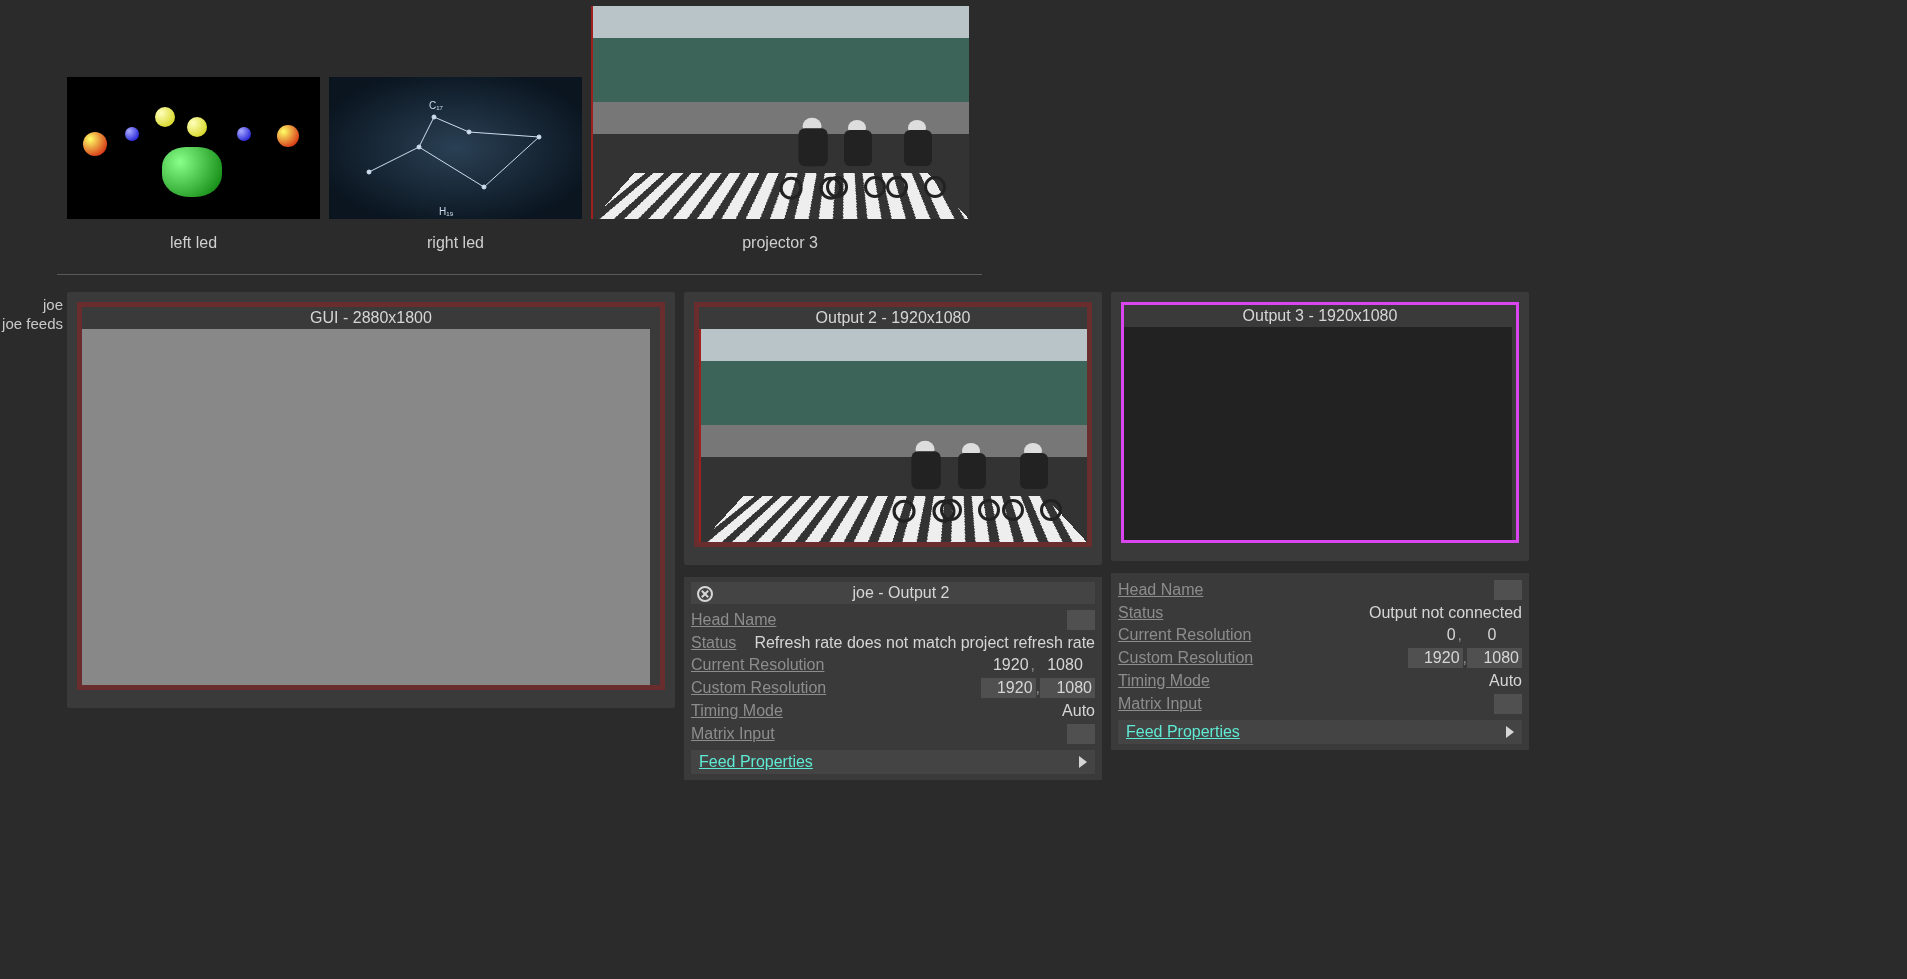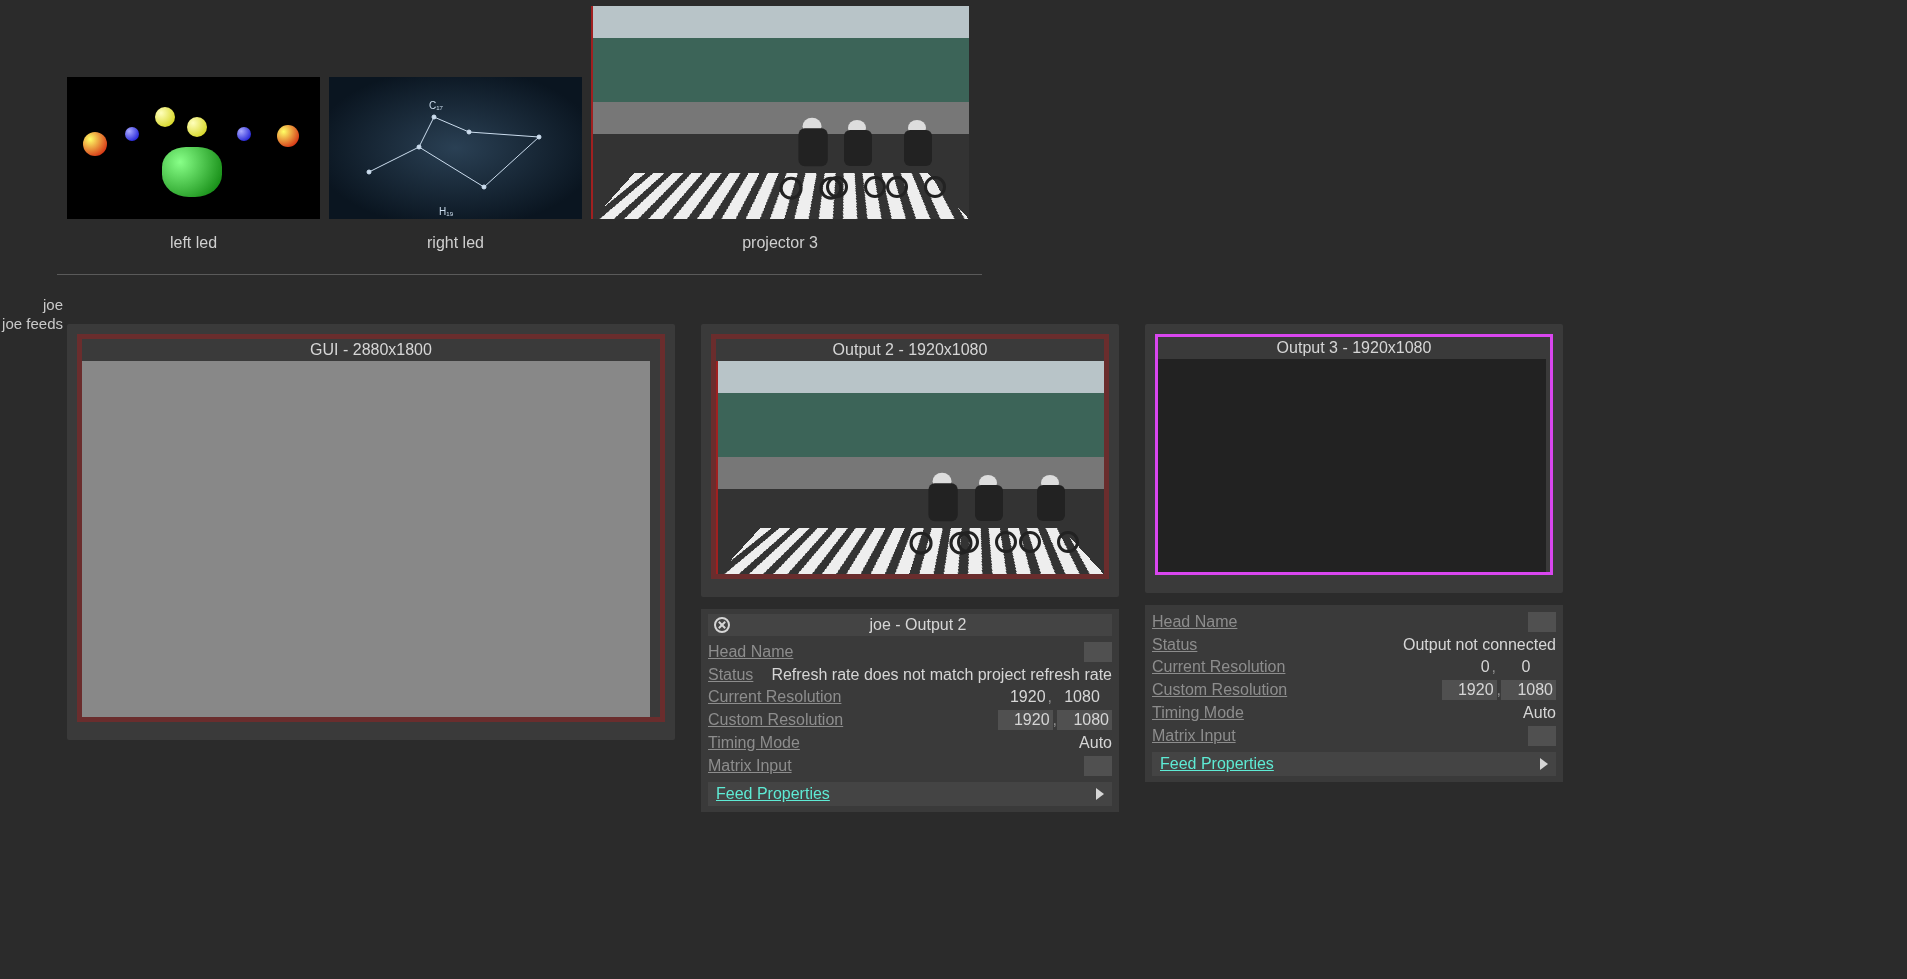--- a/index.html
+++ b/index.html
@@ -48,21 +48,21 @@
 }
 .side-labels {
   width: 67px;
   text-align: right;
   color: #c9c9c9;
   padding-top: 4px;
   padding-right: 4px;
   font-size: 15px;
   line-height: 1.25;
 }
-.outputs-row { display: flex; gap: 26px; margin-top: 32px; }
+.outputs-row { display: flex; gap: 9px; }
 .output-col { display: flex; flex-direction: column; }
 .output-frame {
   background: #3a3a3a;
   padding: 10px 10px 18px 10px;
   border-radius: 2px;
 }
 .output-border {
   padding: 0;
 }
 .output-border-red { border: 5px solid #6a2d2d; }
@@ -76,21 +76,21 @@
 .output-canvas { background: #1c1c1c; margin: 0; }
 .gui-canvas { width: 568px; height: 356px; background: #888; }
 .props-panel {
   background: #3a3a3a;
   margin-top: 12px;
   padding: 5px 7px 6px 7px;
   width: 100%;
 }
 .props-header {
   display: flex;
-  align-items: center;
+  align-items: flex-end;
   background: #444;
   padding: 2px 6px;
   margin-bottom: 4px;
 }
 .close-icon {
   width: 16px; height: 16px;
   border-radius: 50%;
   border: 2px solid #d6d6d6;
   position: relative;
   flex: 0 0 auto;

